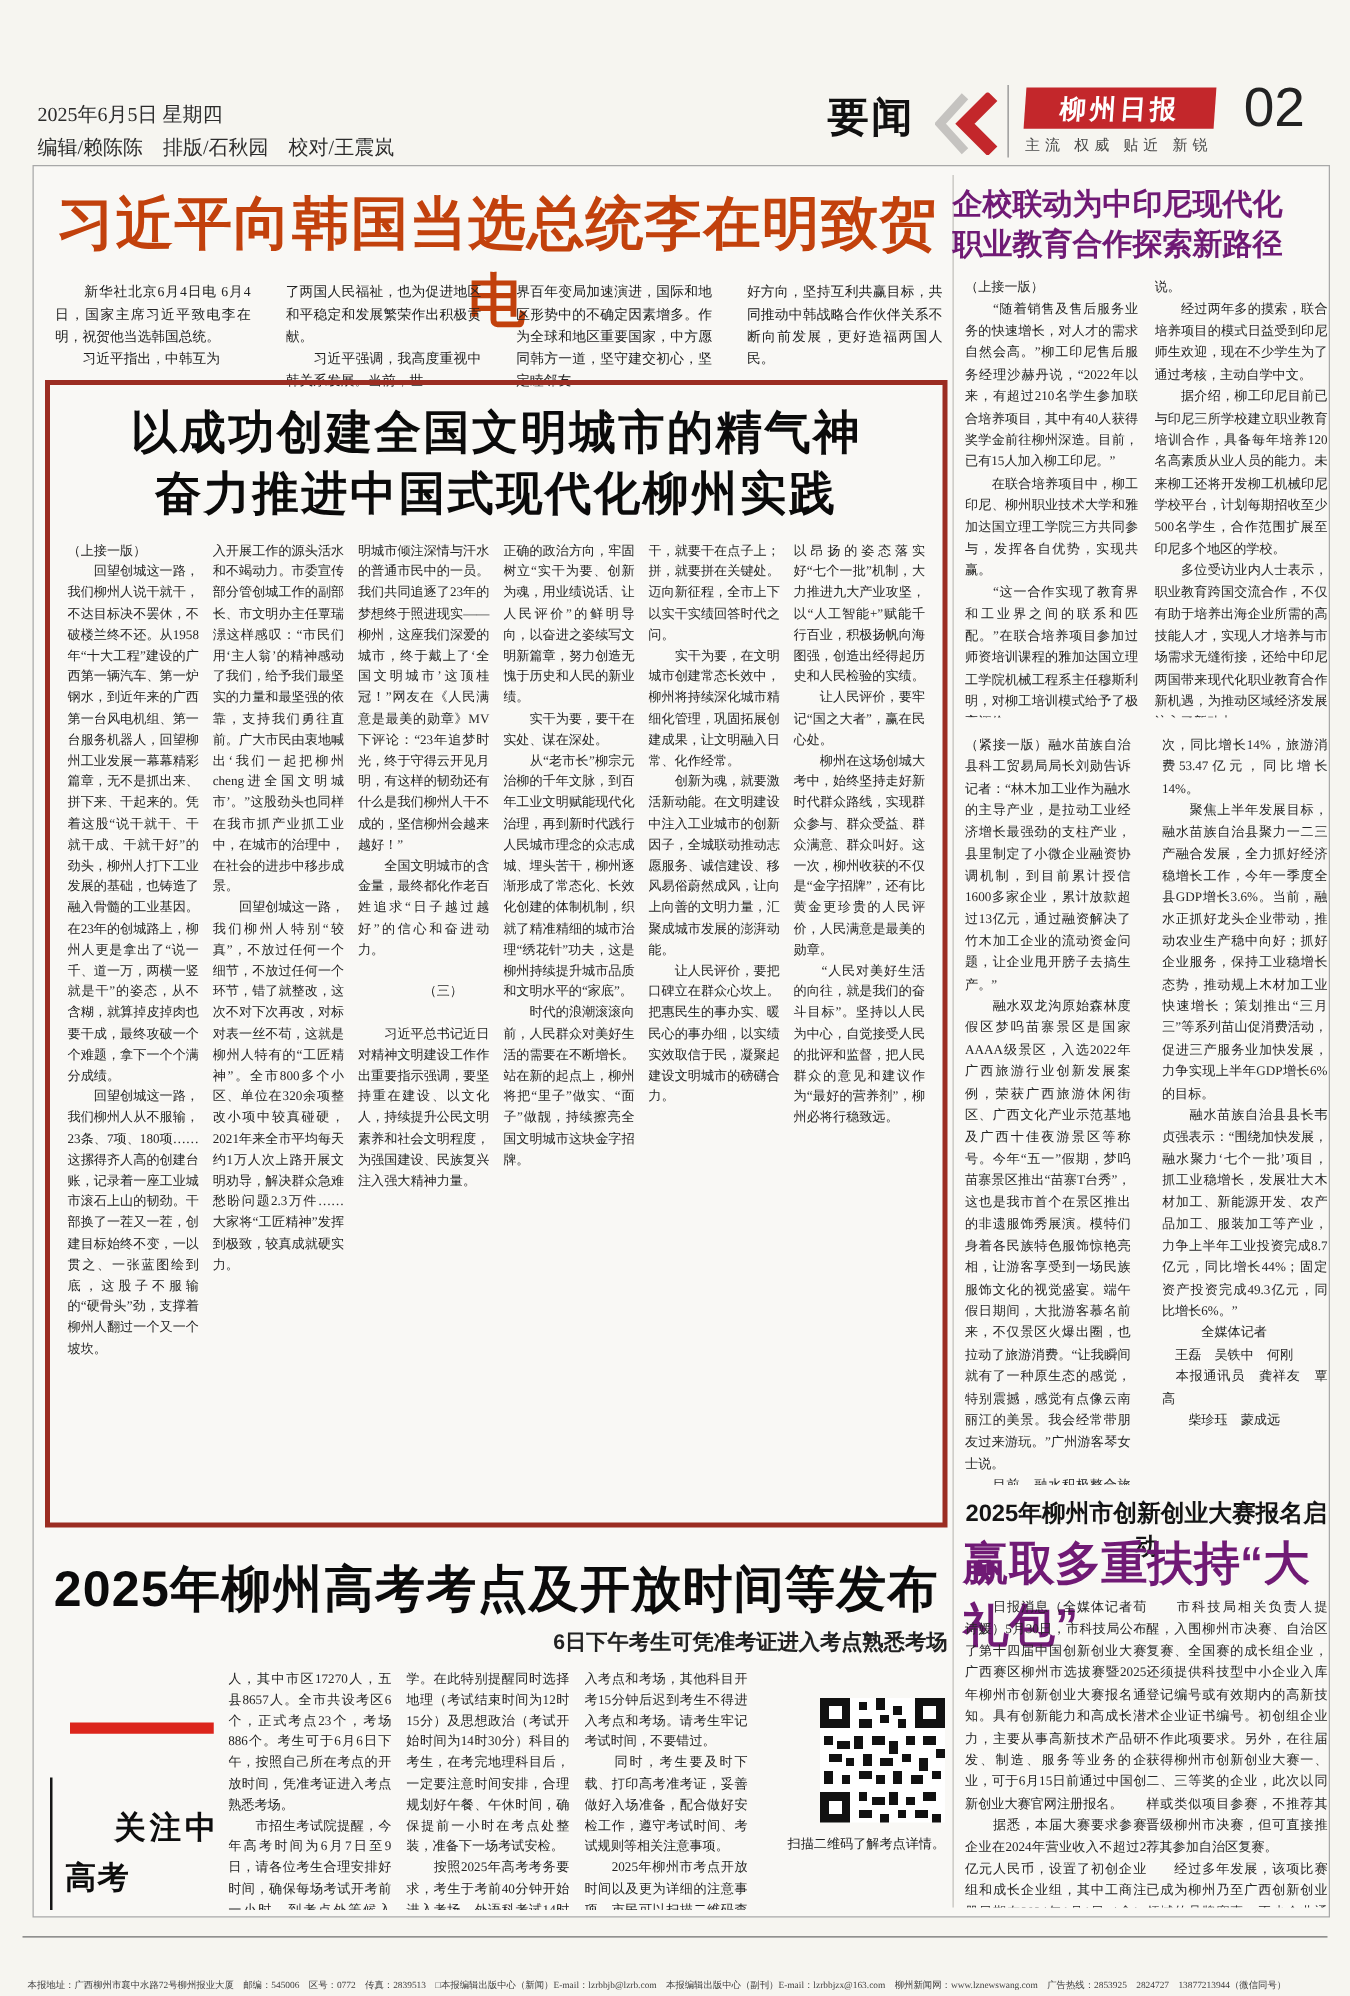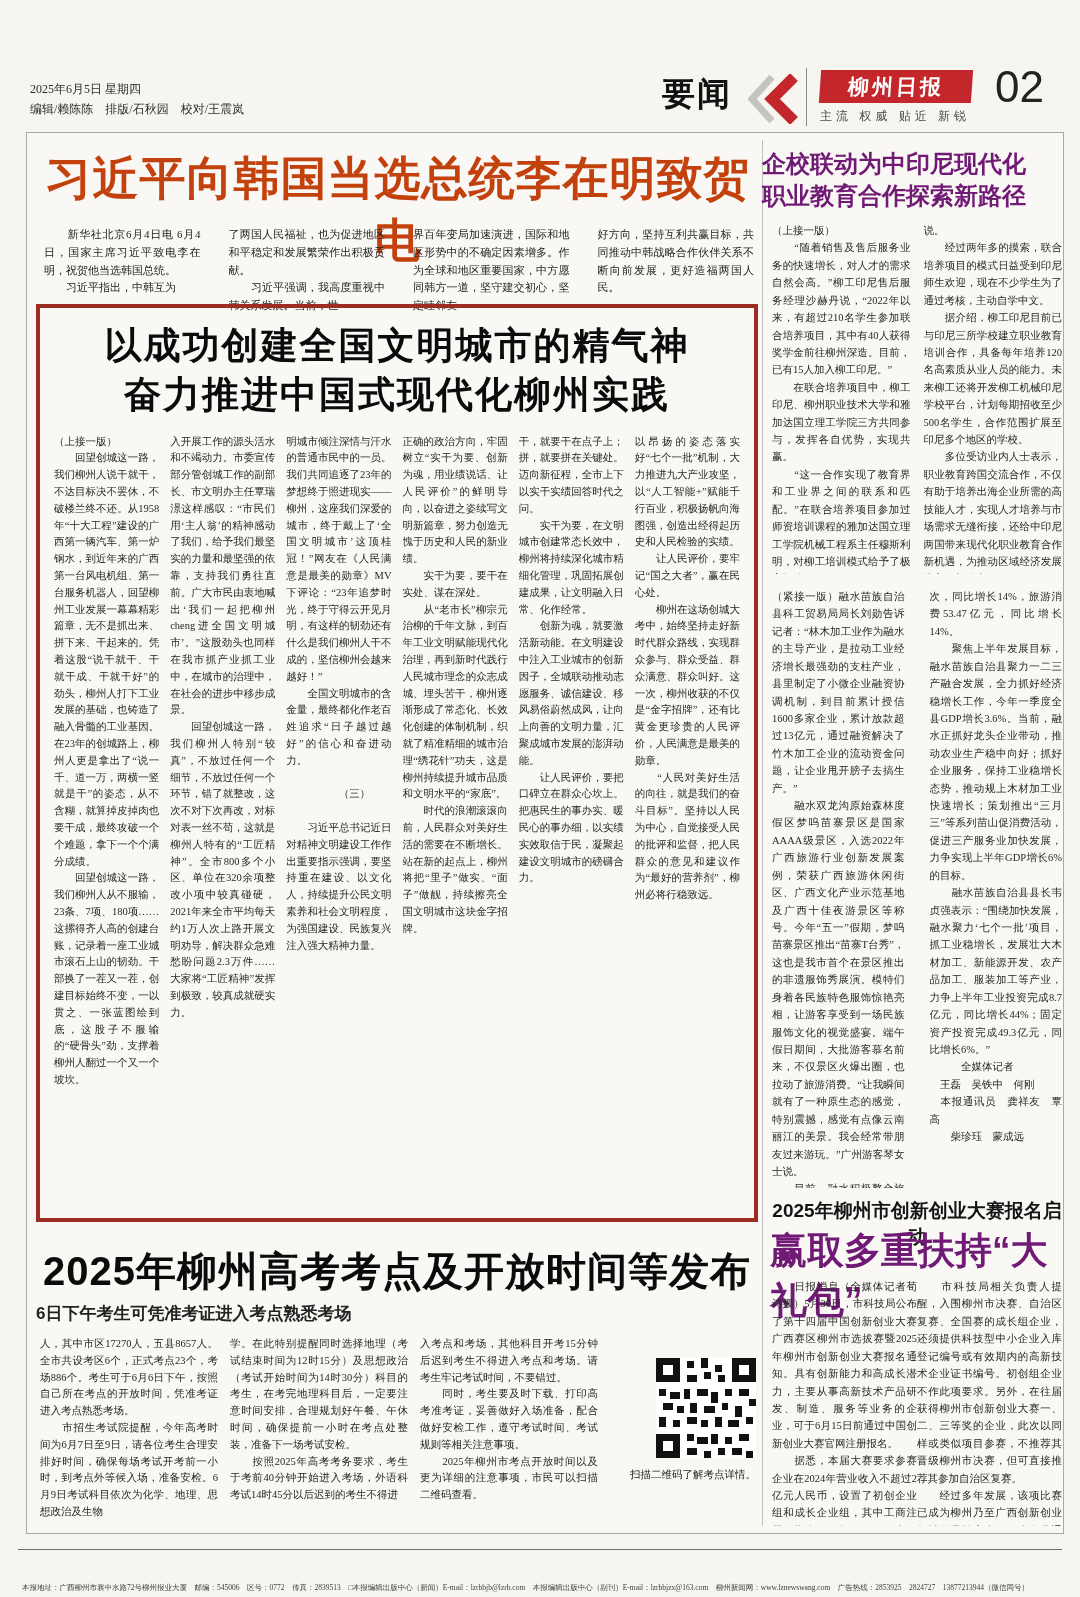--- a/index.html
+++ b/index.html
@@ -8,21 +8,21 @@
     position:relative;
     background:#f6f5f0;
     font-family:"Liberation Serif","DejaVu Serif",serif;
     color:#1d1d1d;
     overflow:hidden;
   }
   .sans { font-family:"Liberation Sans","DejaVu Sans",sans-serif; }
   .abs { position:absolute; }
 
   
-  .date-block { left:30px; top:80px; font-size:12px; line-height:1.65; color:#2c2c2c; }
+  .date-block { left:30px; top:80px; font-size:16px; line-height:1.65; color:#2c2c2c; }
   .section-label { left:662px; top:72px; font-size:33px; font-weight:900; color:#111; letter-spacing:2px; }
   .chevrons { left:748px; top:74px; }
   .head-divider { left:806px; top:68px; height:58px; border-left:1px solid #8a8a8a; }
   .masthead-box {
     left:820px; top:70px; width:152px; height:33px;
     background:#c3272b; color:#fff; display:flex; align-items:center; justify-content:center;
     font-weight:900; font-size:21px; letter-spacing:3px; transform:skewX(-4deg);
     font-family:"Liberation Sans","DejaVu Sans",sans-serif;
   }
   .masthead-tagline { left:820px; top:108px; font-size:12px; color:#4a4a4a; letter-spacing:4px; }
@@ -51,21 +51,21 @@
   .voc-cols { left:772px; top:222px; width:290px; display:flex; gap:13px; height:352px; }
   .rong-cols { left:772px; top:588px; width:290px; display:flex; gap:25px; height:600px; }
   .rcol { flex:1 1 0; font-size:10.5px; line-height:1.66; text-align:justify; white-space:pre-wrap; overflow:hidden; color:#262626; }
 
   .contest-kicker { left:770px; top:1198px; width:294px; text-align:center; font-size:19px; font-weight:700; color:#141414; }
   .contest-headline { left:770px; top:1226px; width:294px; text-align:left; font-size:37px; font-weight:900; color:#701a75; }
   .contest-cols { left:772px; top:1278px; width:290px; display:flex; height:248px; }
 
   
   .gk-headline { left:36px; top:1244px; width:722px; text-align:center; font-size:40px; font-weight:900; color:#0b0b0b; letter-spacing:1px; }
-  .gk-subhead { left:36px; top:1302px; width:722px; text-align:left; font-size:17px; font-weight:700; color:#222; }
+  .gk-subhead { left:36px; top:1302px; width:722px; text-align:right; font-size:17px; font-weight:700; color:#222; }
   .gk-cols { left:40px; top:1336px; width:716px; display:flex; gap:12px; height:192px; }
   .gk-col { flex:1 1 0; font-size:10.5px; line-height:1.6; text-align:justify; white-space:pre-wrap; overflow:hidden; color:#252525; }
   .gk-col-first { display:flex; flex-direction:column; }
   .gk-col-first .txt { height:98px; overflow:hidden; }
 
   .badge { margin-top:8px; width:146px; position:relative; }
   .badge-redbar { height:9px; width:126px; margin-left:16px; background:#dc251c; }
   .badge-textwrap { border-left:2px solid #161616; border-bottom:2px solid #161616; padding:3px 6px 5px 10px; margin-top:2px; width:140px; }
   .badge-text { font-size:25px; font-weight:900; color:#0d0d0d; letter-spacing:1px; }
 
@@ -179,20 +179,31 @@
 <div class="abs contest-cols">
   <div class="rcol">　　日报消息（全媒体记者荀诗媛）5月30日，市科技局公布了第十四届中国创新创业大赛广西赛区柳州市选拔赛暨2025年柳州市创新创业大赛报名通知。具有创新能力和高成长潜力，主要从事高新技术产品研发、制造、服务等业务的企业，可于6月15日前通过中国创新创业大赛官网注册报名。
 　　据悉，本届大赛要求参赛企业在2024年营业收入不超过2亿元人民币，设置了初创企业组和成长企业组，其中工商注册日期在2024年1月1日（含）之后的企业，可参加初创企业组比赛，其他企业参加成长企业组比赛。</div>
   <div class="rcol">　　市科技局相关负责人提醒，入围柳州市决赛、自治区复赛、全国赛的成长组企业，还须提供科技型中小企业入库登记编号或有效期内的高新技术企业证书编号。初创组企业不作此项要求。另外，在往届获得柳州市创新创业大赛一、二、三等奖的企业，此次以同样或类似项目参赛，不推荐其晋级柳州市决赛，但可直接推荐其参加自治区复赛。
 　　经过多年发展，该项比赛已成为柳州乃至广西创新创业领域的品牌赛事。不少企业通过比赛走进全国赛擂台，获得资金、资源等多重创新创业“大礼包”。去年我市共有12个项目晋级自治区级复赛。</div>
 </div>
 
 <div class="abs gk-headline sans">2025年柳州高考考点及开放时间等发布</div>
 <div class="abs gk-subhead sans">6日下午考生可凭准考证进入考点熟悉考场</div>
 <div class="abs gk-cols">
+  <div class="gk-col gk-col-first">
+    <div class="txt">　　日报消息（全媒体记者周忏忏、通讯员侯新宇）4日，柳州市招生考试院发布《柳州市2025年高考考生注意事项》，明确2025年柳州高考考点及开放时间，并对考试准备、考试纪律等进行提醒。
+　　据悉，2025年我市参加高考文化统考的考生25927</div>
+    <div class="badge">
+      <div class="badge-redbar"></div>
+      <div class="badge-textwrap">
+        <span class="badge-text sans">关注中高考</span>
+      </div>
+      
+    </div>
+  </div>
   <div class="gk-col">人，其中市区17270人，五县8657人。全市共设考区6个，正式考点23个，考场886个。考生可于6月6日下午，按照自己所在考点的开放时间，凭准考证进入考点熟悉考场。
 　　市招生考试院提醒，今年高考时间为6月7日至9日，请各位考生合理安排好时间，确保每场考试开考前一小时，到考点外等候入场，准备安检。6月9日考试科目依次为化学、地理、思想政治及生物</div>
   <div class="gk-col">学。在此特别提醒同时选择地理（考试结束时间为12时15分）及思想政治（考试开始时间为14时30分）科目的考生，在考完地理科目后，一定要注意时间安排，合理规划好午餐、午休时间，确保提前一小时在考点处整装，准备下一场考试安检。
 　　按照2025年高考考务要求，考生于考前40分钟开始进入考场，外语科考试14时45分以后迟到的考生不得进</div>
   <div class="gk-col">入考点和考场，其他科目开考15分钟后迟到考生不得进入考点和考场。请考生牢记考试时间，不要错过。
 　　同时，考生要及时下载、打印高考准考证，妥善做好入场准备，配合做好安检工作，遵守考试时间、考试规则等相关注意事项。
 　　2025年柳州市考点开放时间以及更为详细的注意事项，市民可以扫描二维码查看。</div>
   <div class="qr-area">
     <svg width="100" height="100" viewBox="0 0 29 29" shape-rendering="crispEdges">
       <rect width="29" height="29" fill="#fff"></rect>

